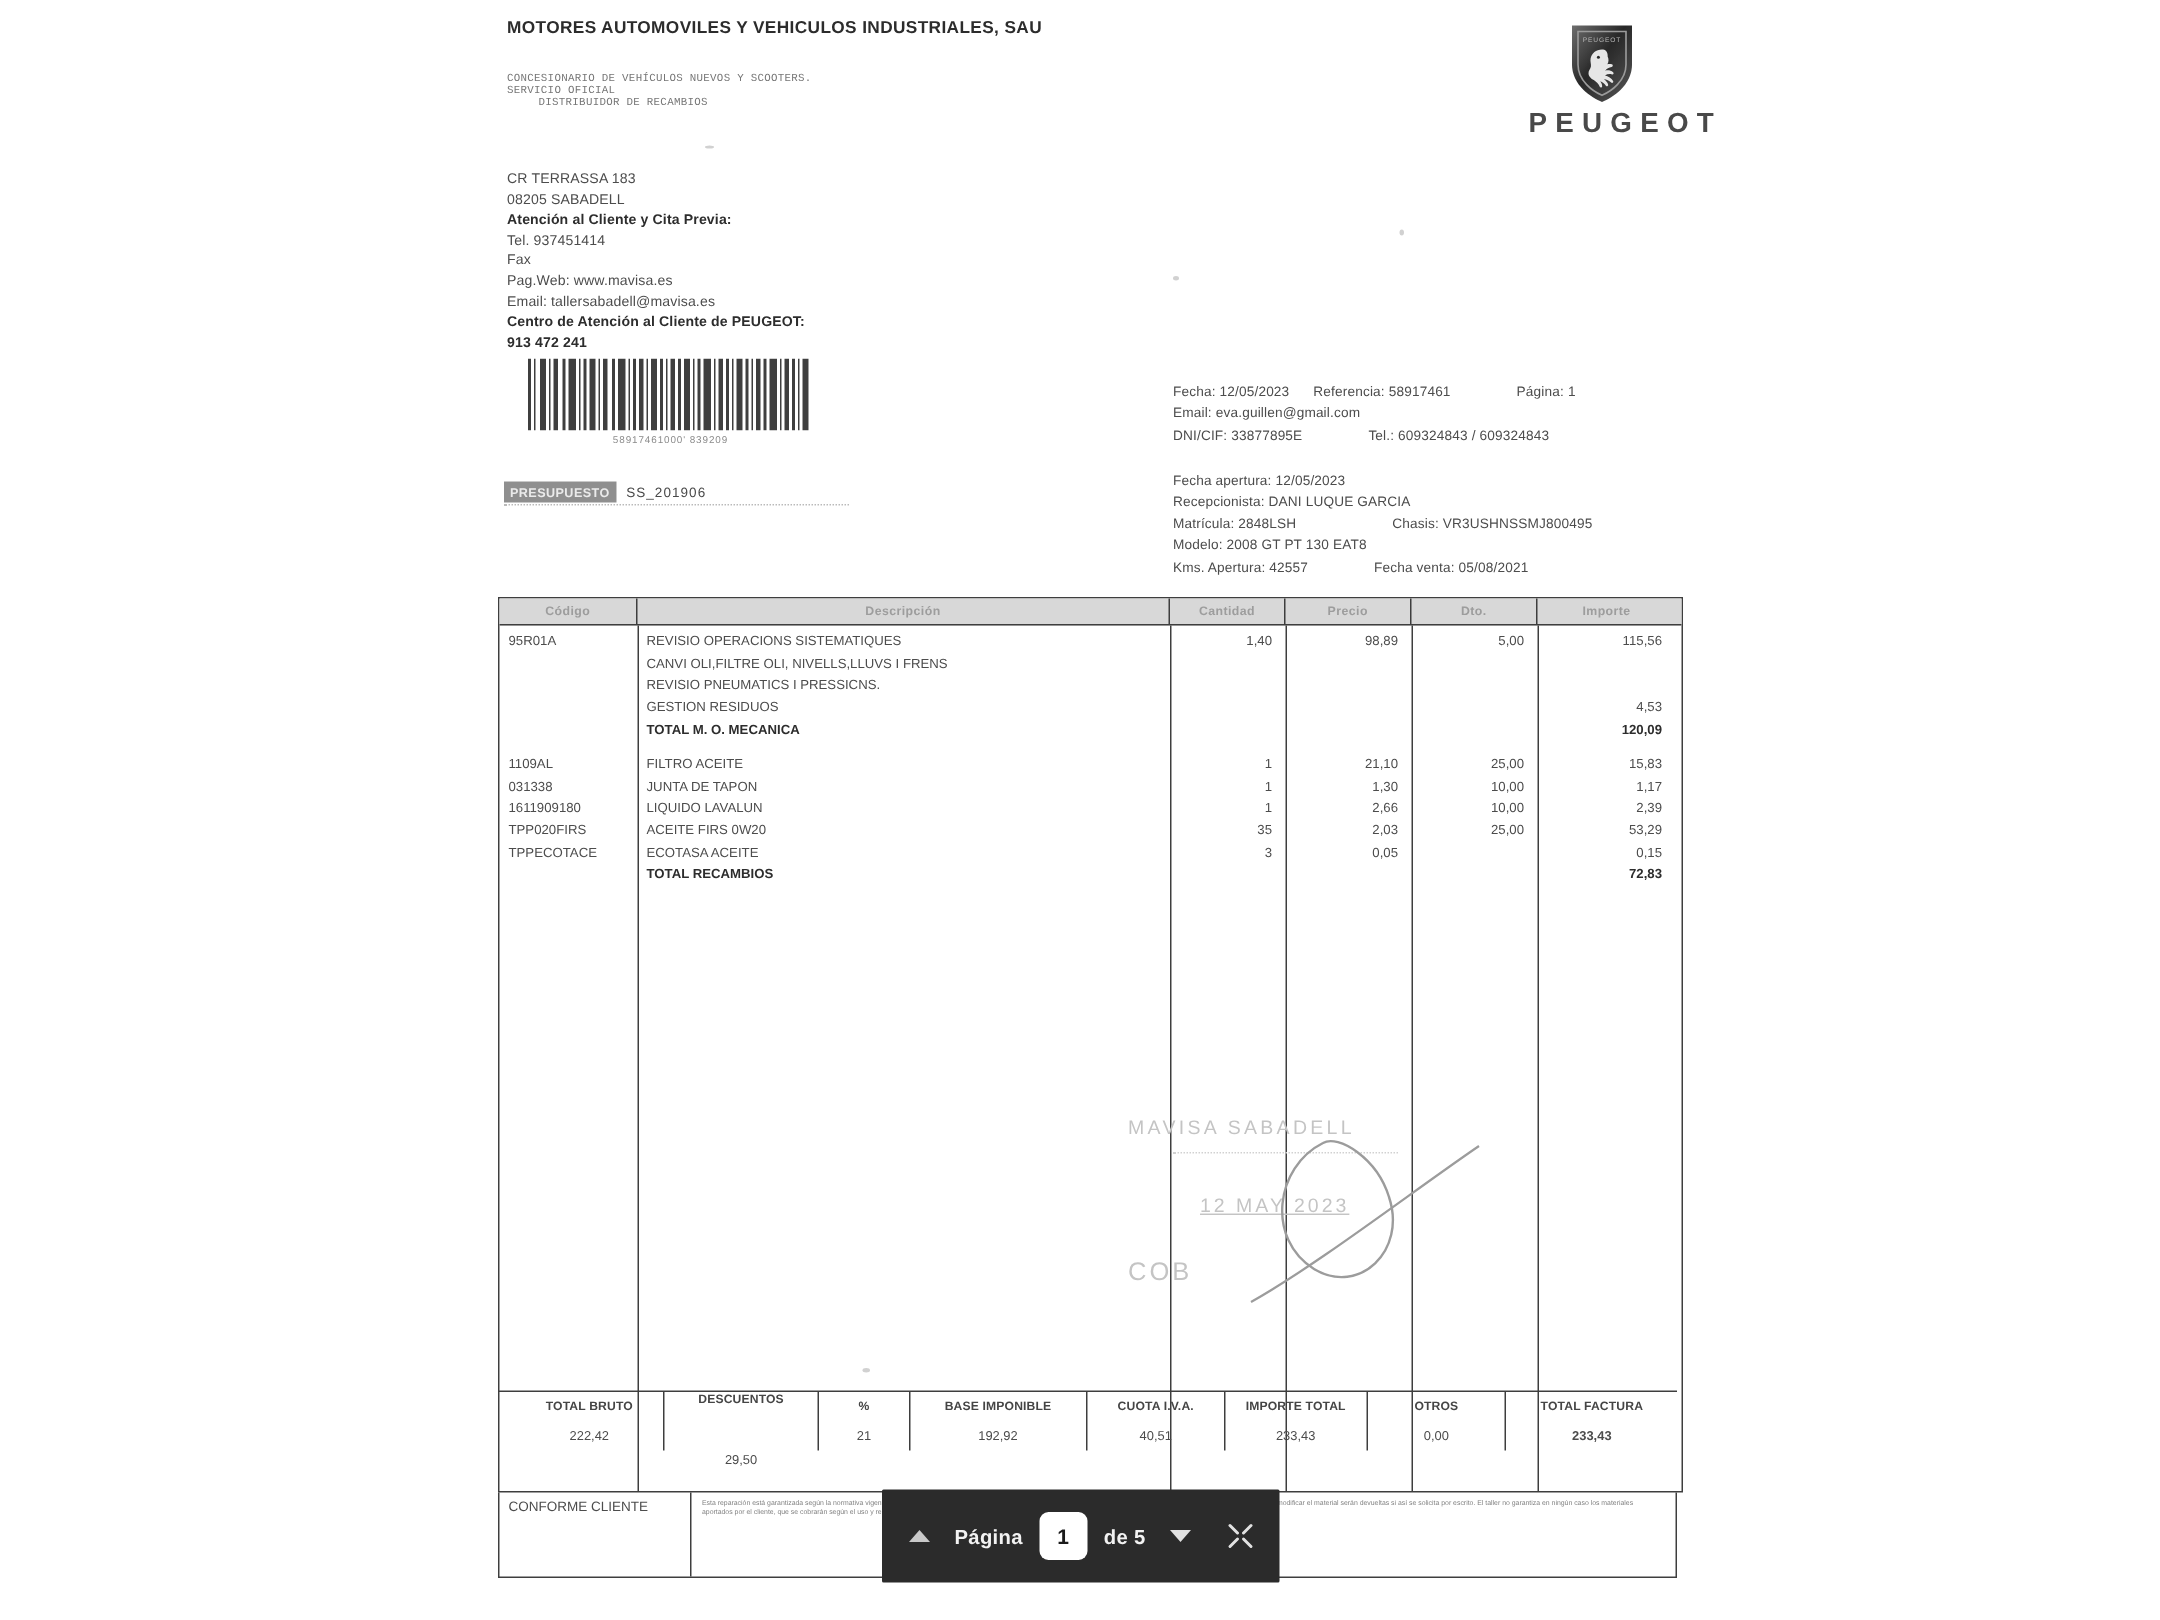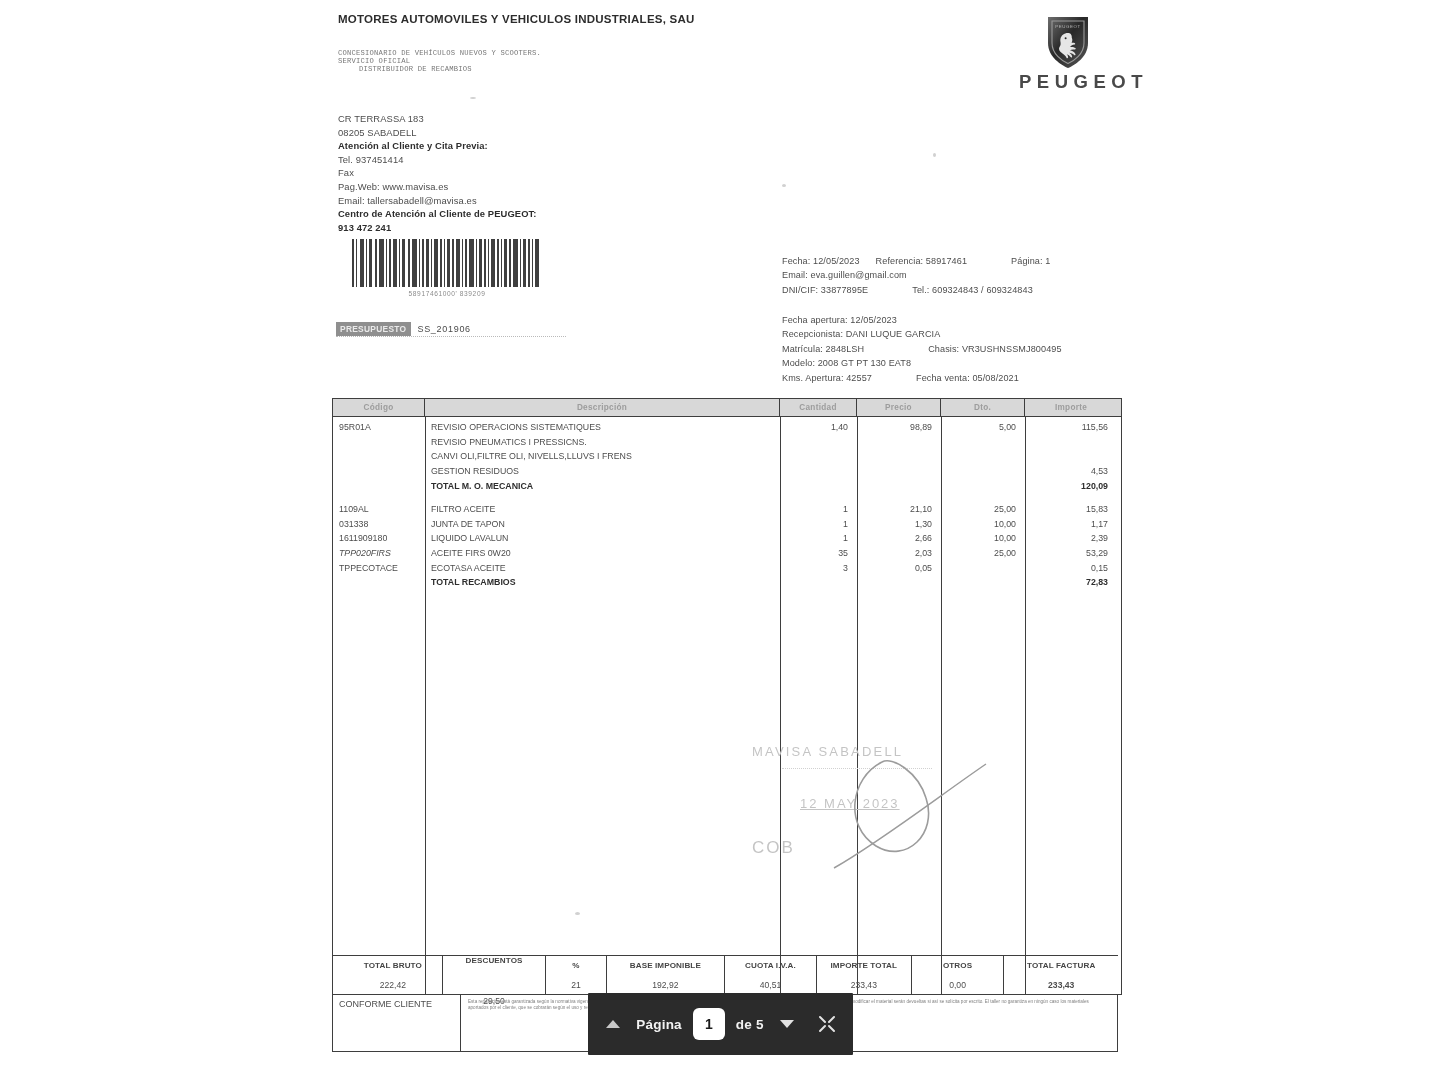--- a/index.html
+++ b/index.html
@@ -152,21 +152,21 @@
     pointer-events: none;
   }
   #stamp .s1 { position: absolute; top: 6px; left: 0; }
   #stamp .s2 { position: absolute; top: 30px; left: 30px; width: 150px; border-top: 1px dotted #cfcfcf; }
   #stamp .s3 { position: absolute; top: 58px; left: 48px; letter-spacing: 2px; text-decoration: underline; }
   #stamp .s4 { position: absolute; top: 100px; left: 0; font-size: 17px; letter-spacing: 2px; }
   #signature { position: absolute; left: 820px; top: 748px; pointer-events: none; }
 
   
   #totals {
-    position: absolute; left: 332px; top: 955px;
+    position: absolute; left: 332px; top: 927px;
     width: 786px; height: 40px;
     border-top: 1.1px solid #3f3f3f;
     display: flex;
     padding-left: 12px;
   }
   #totals .tc {
     border-right: 1.1px solid #3f3f3f;
     display: flex; flex-direction: column;
   }
   #totals .tc:last-child { border-right: none; }
@@ -367,29 +367,29 @@
             <div class="row">
               <div class="cell l" style="width: 92px;">95R01A</div>
               <div class="cell l" style="width: 355px;">REVISIO OPERACIONS SISTEMATIQUES</div>
               <div class="cell r" style="width: 77px;">1,40</div>
               <div class="cell r" style="width: 84px;">98,89</div>
               <div class="cell r" style="width: 84px;">5,00</div>
               <div class="cell r" style="width: 92px;">115,56</div>
             </div>
             <div class="row">
               <div class="cell l" style="width: 92px;"></div>
+              <div class="cell l" style="width: 355px;">CANVI OLI,FILTRE OLI, NIVELLS,LLUVS I FRENS</div>
+              <div class="cell r" style="width: 77px;"></div>
+              <div class="cell r" style="width: 84px;"></div>
+              <div class="cell r" style="width: 84px;"></div>
+              <div class="cell r" style="width: 92px;"></div>
+            </div>
+            <div class="row">
+              <div class="cell l" style="width: 92px;"></div>
               <div class="cell l" style="width: 355px;">REVISIO PNEUMATICS I PRESSICNS.</div>
-              <div class="cell r" style="width: 77px;"></div>
-              <div class="cell r" style="width: 84px;"></div>
-              <div class="cell r" style="width: 84px;"></div>
-              <div class="cell r" style="width: 92px;"></div>
-            </div>
-            <div class="row">
-              <div class="cell l" style="width: 92px;"></div>
-              <div class="cell l" style="width: 355px;">CANVI OLI,FILTRE OLI, NIVELLS,LLUVS I FRENS</div>
               <div class="cell r" style="width: 77px;"></div>
               <div class="cell r" style="width: 84px;"></div>
               <div class="cell r" style="width: 84px;"></div>
               <div class="cell r" style="width: 92px;"></div>
             </div>
             <div class="row">
               <div class="cell l" style="width: 92px;"></div>
               <div class="cell l" style="width: 355px;">GESTION RESIDUOS</div>
               <div class="cell r" style="width: 77px;"></div>
               <div class="cell r" style="width: 84px;"></div>
@@ -423,21 +423,21 @@
             </div>
             <div class="row">
               <div class="cell l" style="width: 92px; text-align: right;">1611909180</div>
               <div class="cell l" style="width: 355px;">LIQUIDO LAVALUN</div>
               <div class="cell r" style="width: 77px;">1</div>
               <div class="cell r" style="width: 84px;">2,66</div>
               <div class="cell r" style="width: 84px;">10,00</div>
               <div class="cell r" style="width: 92px;">2,39</div>
             </div>
             <div class="row">
-              <div class="cell l" style="width: 92px; font-style: italic;">TPP020FIRS</div>
+              <div class="cell l" style="width: 92px;">TPP020FIRS</div>
               <div class="cell l" style="width: 355px;">ACEITE FIRS 0W20</div>
               <div class="cell r" style="width: 77px;">35</div>
               <div class="cell r" style="width: 84px;">2,03</div>
               <div class="cell r" style="width: 84px;">25,00</div>
               <div class="cell r" style="width: 92px;">53,29</div>
             </div>
             <div class="row">
               <div class="cell l" style="width: 92px;">TPPECOTACE</div>
               <div class="cell l" style="width: 355px;">ECOTASA ACEITE</div>
               <div class="cell r" style="width: 77px;">3</div>

